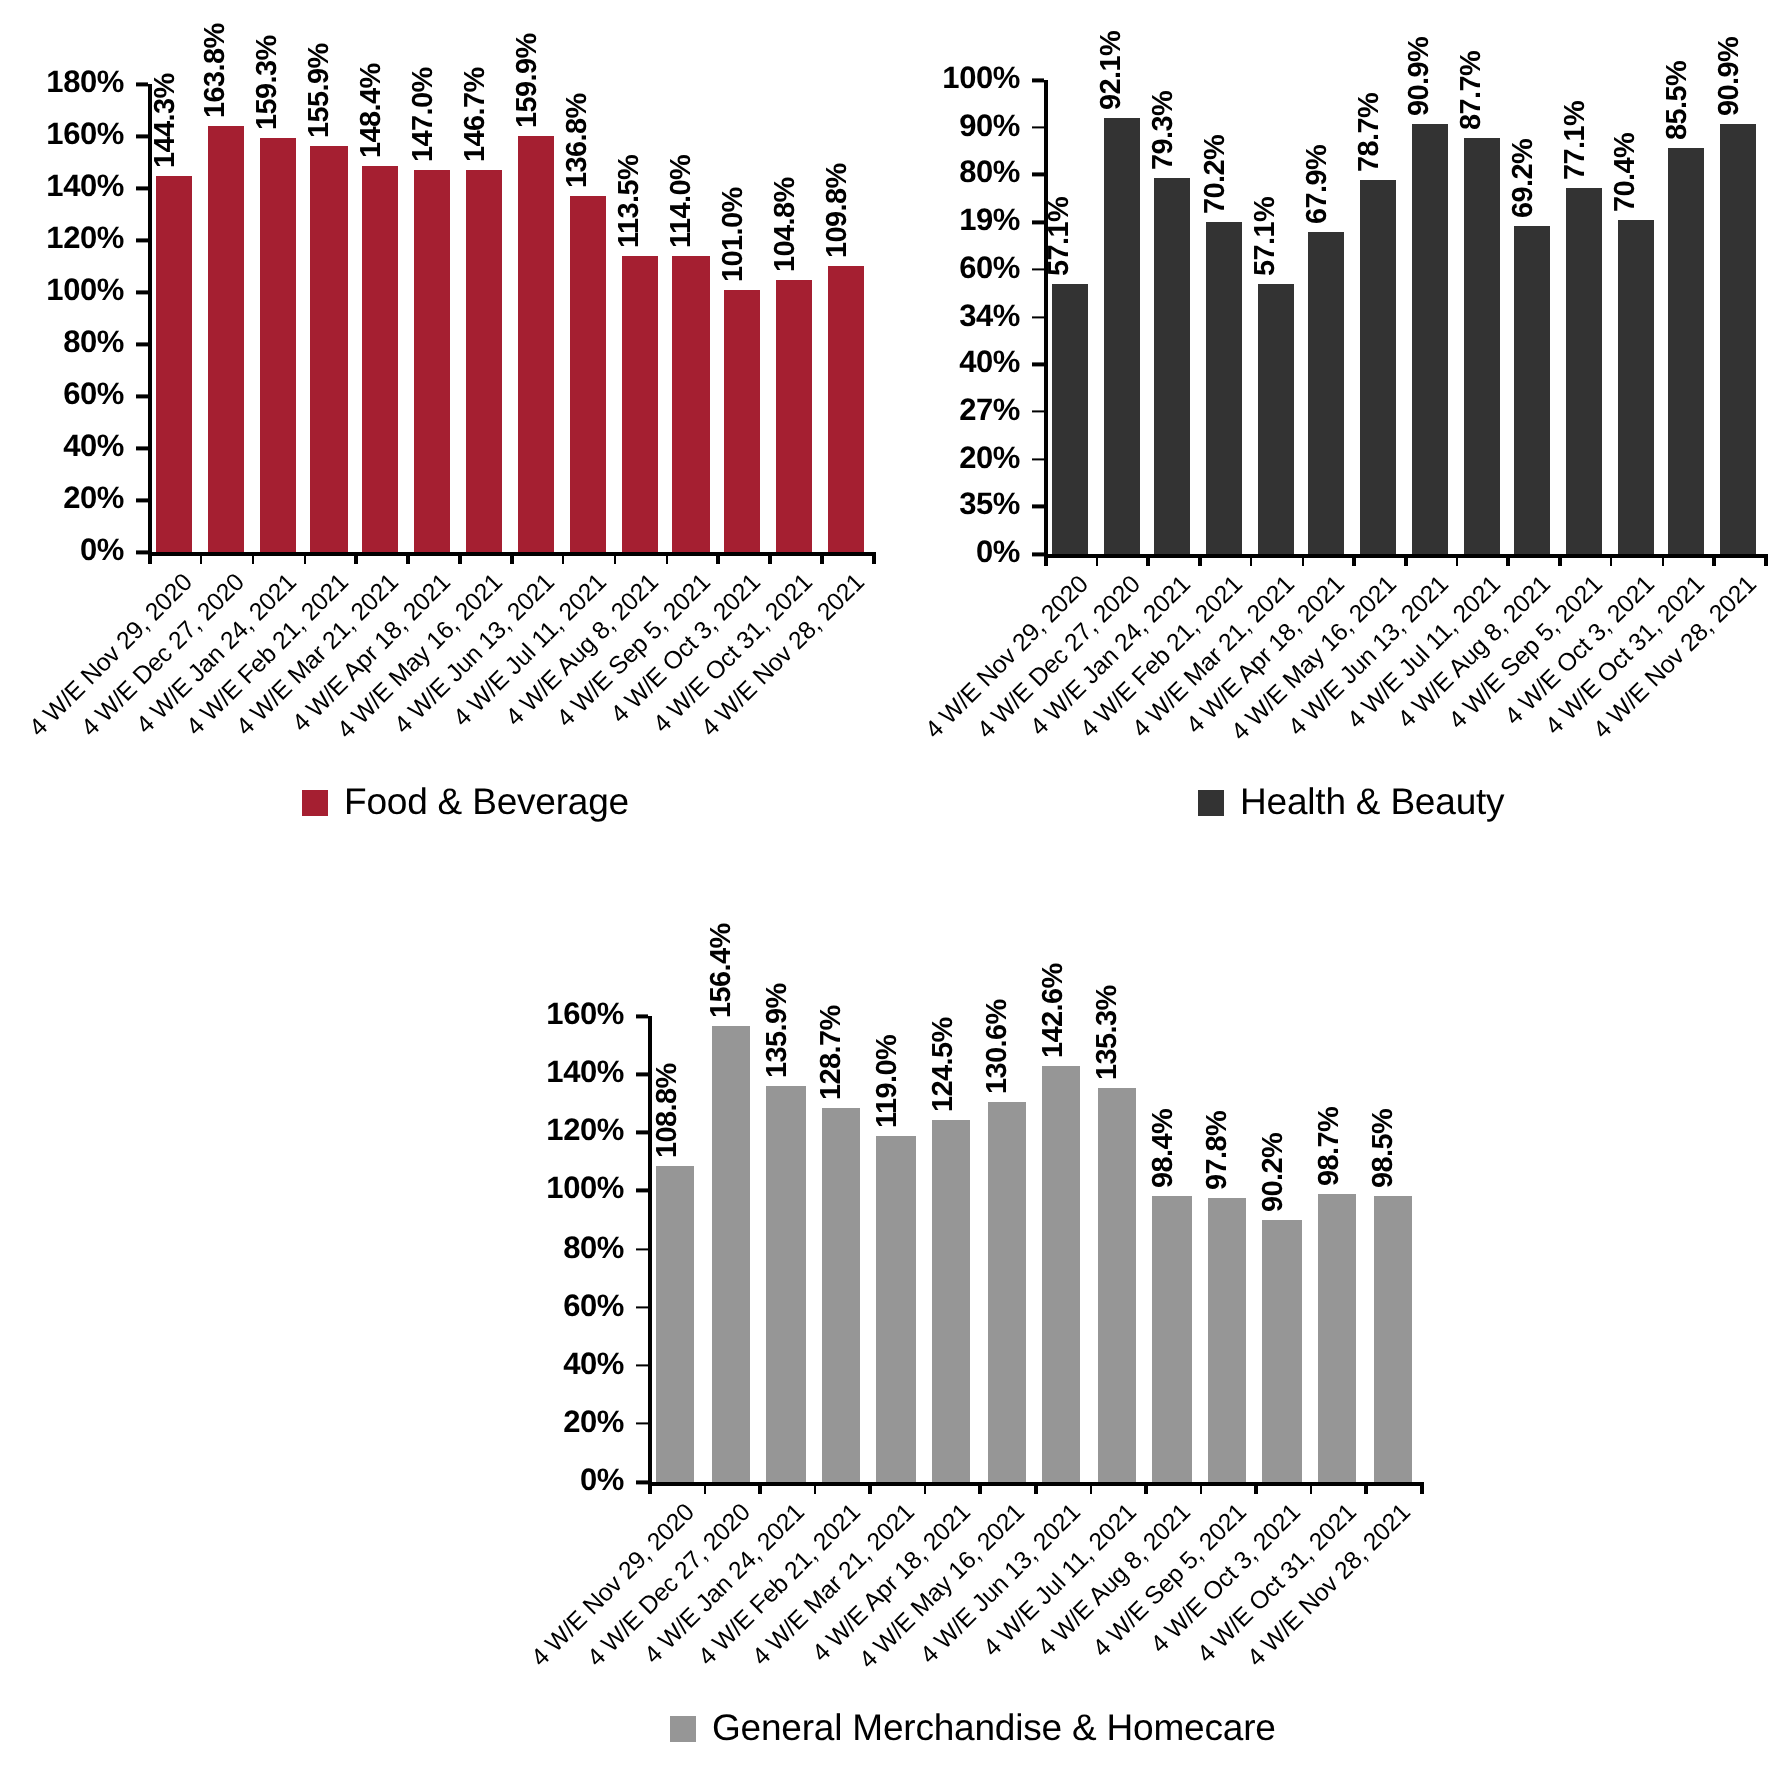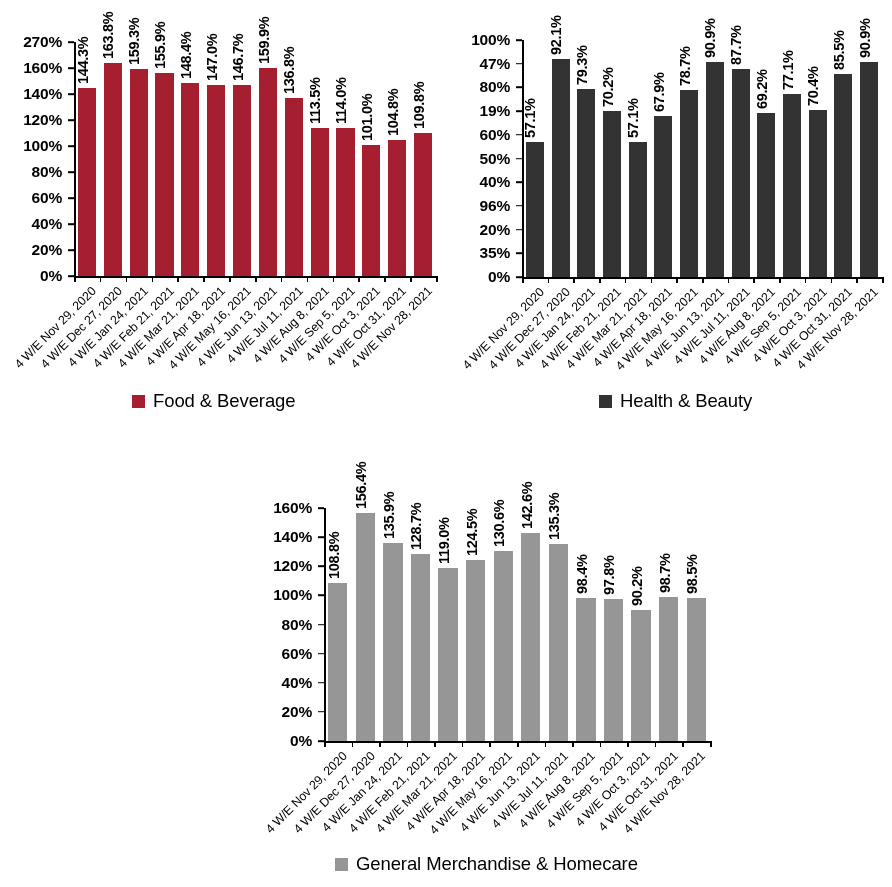--- a/index.html
+++ b/index.html
@@ -117,21 +117,21 @@
       <div class="y-tick-label" style="top: 140px; right: auto; left: 0px; width: 54px;">80%</div>
       <div class="y-tick-mark" style="top: 140px; left: 60px;"></div>
       <div class="y-tick-label" style="top: 114px; right: auto; left: 0px; width: 54px;">100%</div>
       <div class="y-tick-mark" style="top: 114px; left: 60px;"></div>
       <div class="y-tick-label" style="top: 88px; right: auto; left: 0px; width: 54px;">120%</div>
       <div class="y-tick-mark" style="top: 88px; left: 60px;"></div>
       <div class="y-tick-label" style="top: 62px; right: auto; left: 0px; width: 54px;">140%</div>
       <div class="y-tick-mark" style="top: 62px; left: 60px;"></div>
       <div class="y-tick-label" style="top: 36px; right: auto; left: 0px; width: 54px;">160%</div>
       <div class="y-tick-mark" style="top: 36px; left: 60px;"></div>
-      <div class="y-tick-label" style="top: 10px; right: auto; left: 0px; width: 54px;">270%</div>
+      <div class="y-tick-label" style="top: 10px; right: auto; left: 0px; width: 54px;">180%</div>
       <div class="y-tick-mark" style="top: 10px; left: 60px;"></div>
       <div class="axis-line-v" style="left: 66px; top: 10px; height: 234px;"></div>
       <div class="axis-line-h" style="left: 66px; top: 244px; width: 362px;"></div>
       <div class="plot-area" style="left: 66px; top: 10px; width: 362px; height: 234px;">
         <div class="bar" style="left: 3.87857px; width: 18.1px; height: 187.59px; background: rgb(165, 31, 49);"></div>
         <div class="bar-label" style="left: 16.5486px; bottom: 191.59px;">144.3%</div>
         <div class="bar" style="left: 29.7357px; width: 18.1px; height: 212.94px; background: rgb(165, 31, 49);"></div>
         <div class="bar-label" style="left: 42.4057px; bottom: 216.94px;">163.8%</div>
         <div class="bar" style="left: 55.5929px; width: 18.1px; height: 207.09px; background: rgb(165, 31, 49);"></div>
         <div class="bar-label" style="left: 68.2629px; bottom: 211.09px;">159.3%</div>
@@ -181,44 +181,44 @@
       <div class="x-tick-mark" style="left: 350.429px; top: 244px;"></div>
       <div class="x-label" style="left: 139.569px; top: 252px; width: 200px;">4 W/E Sep 5, 2021</div>
       <div class="x-tick-mark" style="left: 376.286px; top: 244px;"></div>
       <div class="x-label" style="left: 165.426px; top: 252px; width: 200px;">4 W/E Oct 3, 2021</div>
       <div class="x-tick-mark" style="left: 402.143px; top: 244px;"></div>
       <div class="x-label" style="left: 191.283px; top: 252px; width: 200px;">4 W/E Oct 31, 2021</div>
       <div class="x-tick-mark" style="left: 428px; top: 244px;"></div>
       <div class="x-label" style="left: 217.14px; top: 252px; width: 200px;">4 W/E Nov 28, 2021</div>
       <div class="x-tick-mark" style="left: 66px; top: 244px;"></div>
     </div>
-    <div class="legend" style="left: 132px; top: 392px; justify-content: space-between;">
+    <div class="legend" style="left: 151px; top: 392px; justify-content: space-between;">
       <span class="legend-swatch" style="background: rgb(165, 31, 49);"></span>
       <span class="legend-text">Food &amp; Beverage</span>
     </div>
     <div class="chart-block" style="left: 460px; top: 30px;">
       <div class="y-tick-label" style="top: 247px; right: auto; left: 0px; width: 50px;">0%</div>
       <div class="y-tick-mark" style="top: 247px; left: 56px;"></div>
       <div class="y-tick-label" style="top: 223.3px; right: auto; left: 0px; width: 50px;">35%</div>
       <div class="y-tick-mark" style="top: 223.3px; left: 56px;"></div>
       <div class="y-tick-label" style="top: 199.6px; right: auto; left: 0px; width: 50px;">20%</div>
       <div class="y-tick-mark" style="top: 199.6px; left: 56px;"></div>
-      <div class="y-tick-label" style="top: 175.9px; right: auto; left: 0px; width: 50px;">96%</div>
+      <div class="y-tick-label" style="top: 175.9px; right: auto; left: 0px; width: 50px;">27%</div>
       <div class="y-tick-mark" style="top: 175.9px; left: 56px;"></div>
       <div class="y-tick-label" style="top: 152.2px; right: auto; left: 0px; width: 50px;">40%</div>
       <div class="y-tick-mark" style="top: 152.2px; left: 56px;"></div>
-      <div class="y-tick-label" style="top: 128.5px; right: auto; left: 0px; width: 50px;">50%</div>
+      <div class="y-tick-label" style="top: 128.5px; right: auto; left: 0px; width: 50px;">34%</div>
       <div class="y-tick-mark" style="top: 128.5px; left: 56px;"></div>
       <div class="y-tick-label" style="top: 104.8px; right: auto; left: 0px; width: 50px;">60%</div>
       <div class="y-tick-mark" style="top: 104.8px; left: 56px;"></div>
       <div class="y-tick-label" style="top: 81.1px; right: auto; left: 0px; width: 50px;">19%</div>
       <div class="y-tick-mark" style="top: 81.1px; left: 56px;"></div>
       <div class="y-tick-label" style="top: 57.4px; right: auto; left: 0px; width: 50px;">80%</div>
       <div class="y-tick-mark" style="top: 57.4px; left: 56px;"></div>
-      <div class="y-tick-label" style="top: 33.7px; right: auto; left: 0px; width: 50px;">47%</div>
+      <div class="y-tick-label" style="top: 33.7px; right: auto; left: 0px; width: 50px;">90%</div>
       <div class="y-tick-mark" style="top: 33.7px; left: 56px;"></div>
       <div class="y-tick-label" style="top: 10px; right: auto; left: 0px; width: 50px;">100%</div>
       <div class="y-tick-mark" style="top: 10px; left: 56px;"></div>
       <div class="axis-line-v" style="left: 62px; top: 10px; height: 237px;"></div>
       <div class="axis-line-h" style="left: 62px; top: 247px; width: 360px;"></div>
       <div class="plot-area" style="left: 62px; top: 10px; width: 360px; height: 237px;">
         <div class="bar" style="left: 3.85714px; width: 18px; height: 135.327px; background: rgb(51, 51, 51);"></div>
         <div class="bar-label" style="left: 16.4571px; bottom: 139.327px;">57.1%</div>
         <div class="bar" style="left: 29.5714px; width: 18px; height: 218.277px; background: rgb(51, 51, 51);"></div>
         <div class="bar-label" style="left: 42.1714px; bottom: 222.277px;">92.1%</div>

